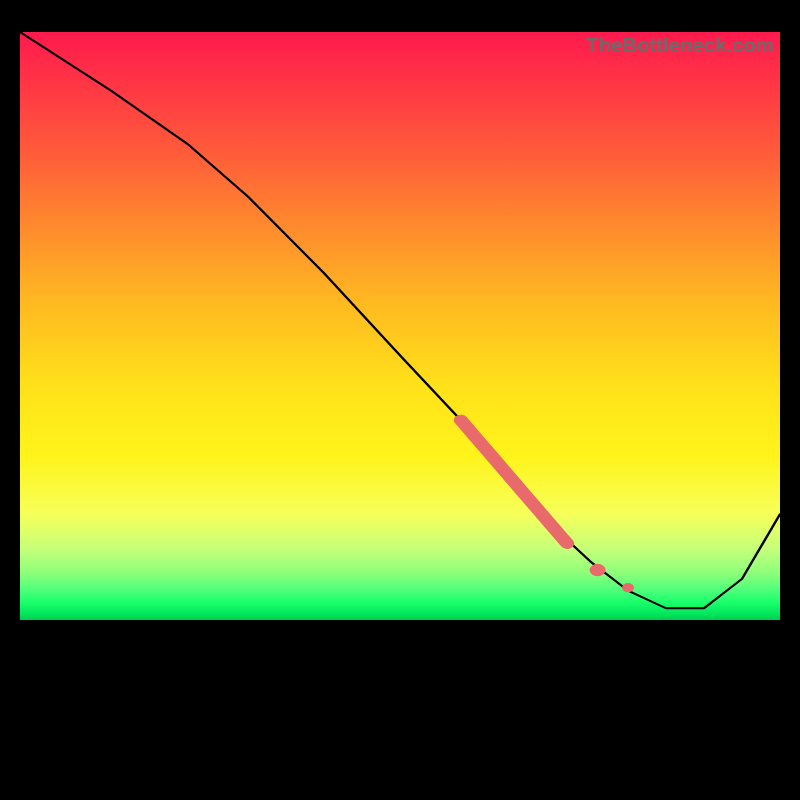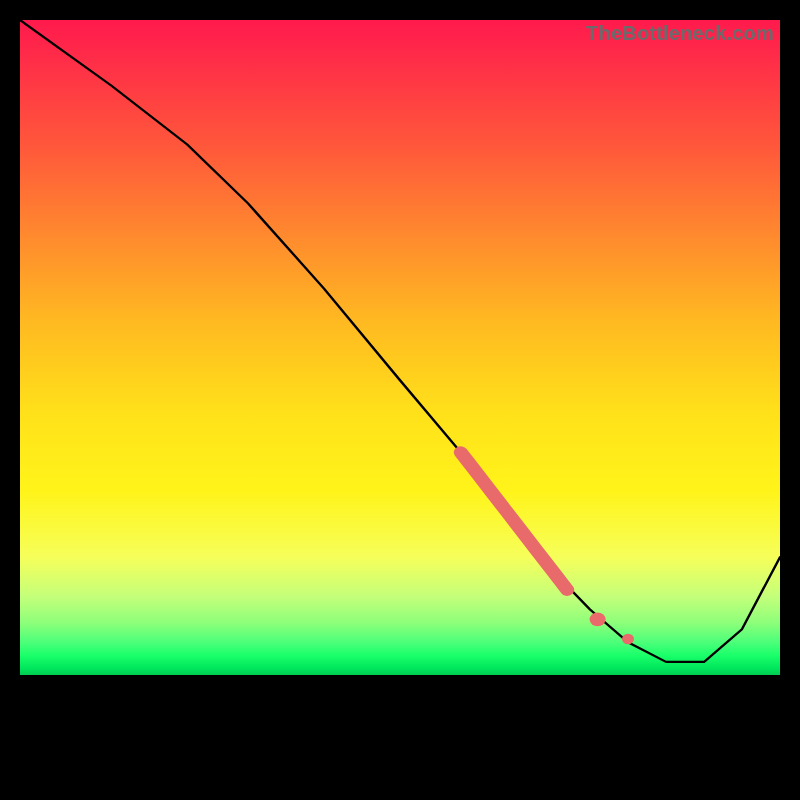--- a/index.html
+++ b/index.html
@@ -14,23 +14,23 @@
     position: absolute;
     left: 0;
     top: 0;
     width: 800px;
     height: 800px;
     background: #000;
   }
   .plot-area {
     position: absolute;
     left: 20px;
-    top: 20px;
+    top: 32px;
     width: 760px;
-    height: 655px;
+    height: 588px;
     overflow: hidden;
   }
   .gradient {
     position: absolute;
     left: 0;
     top: 0;
     width: 100%;
     height: 100%;
     
     background: linear-gradient(

